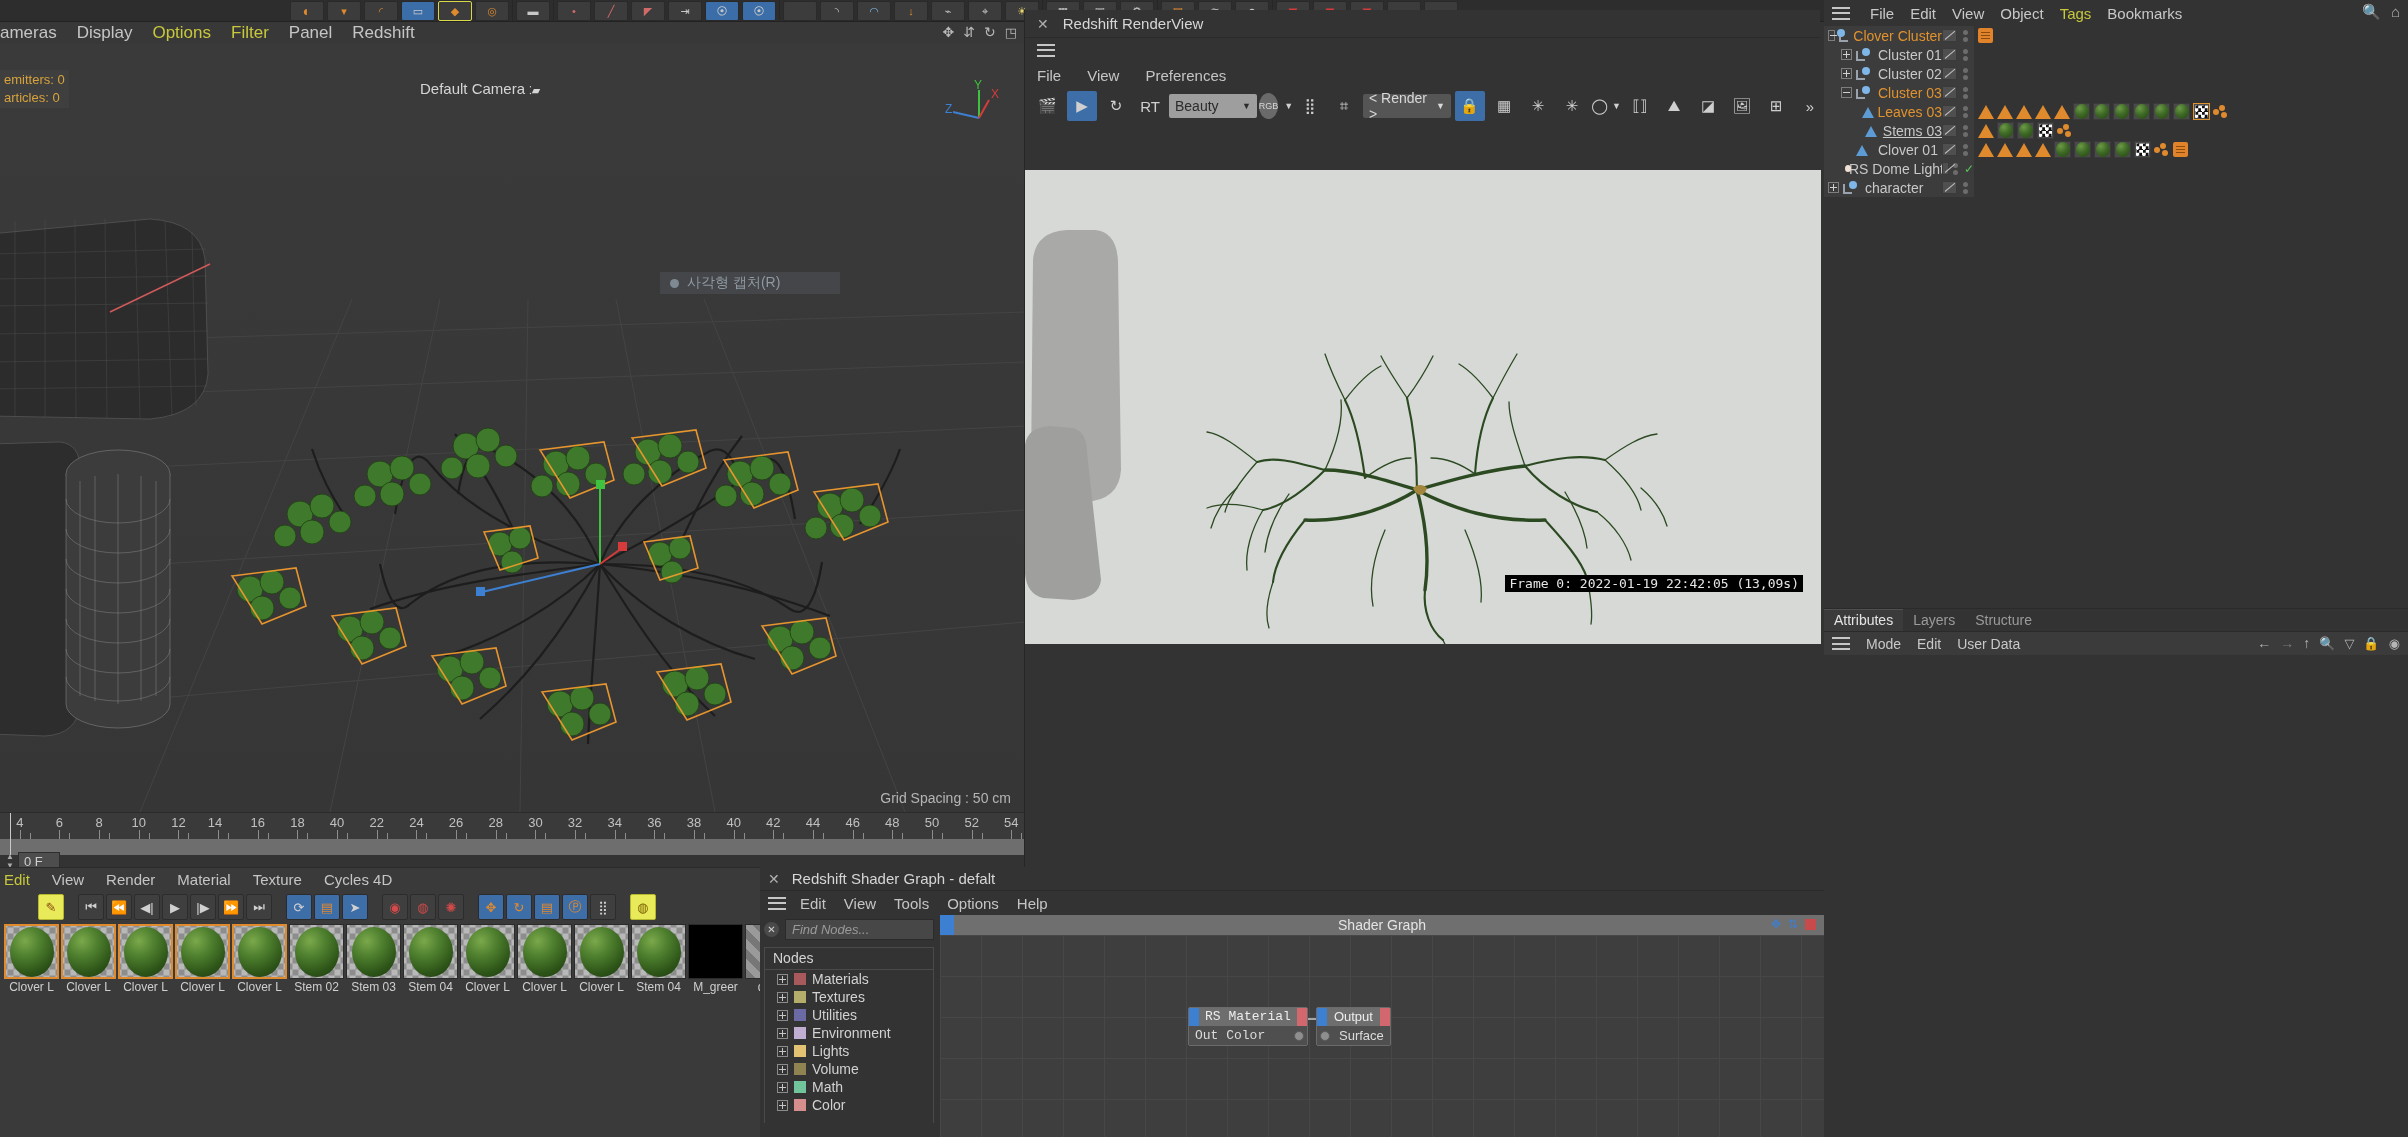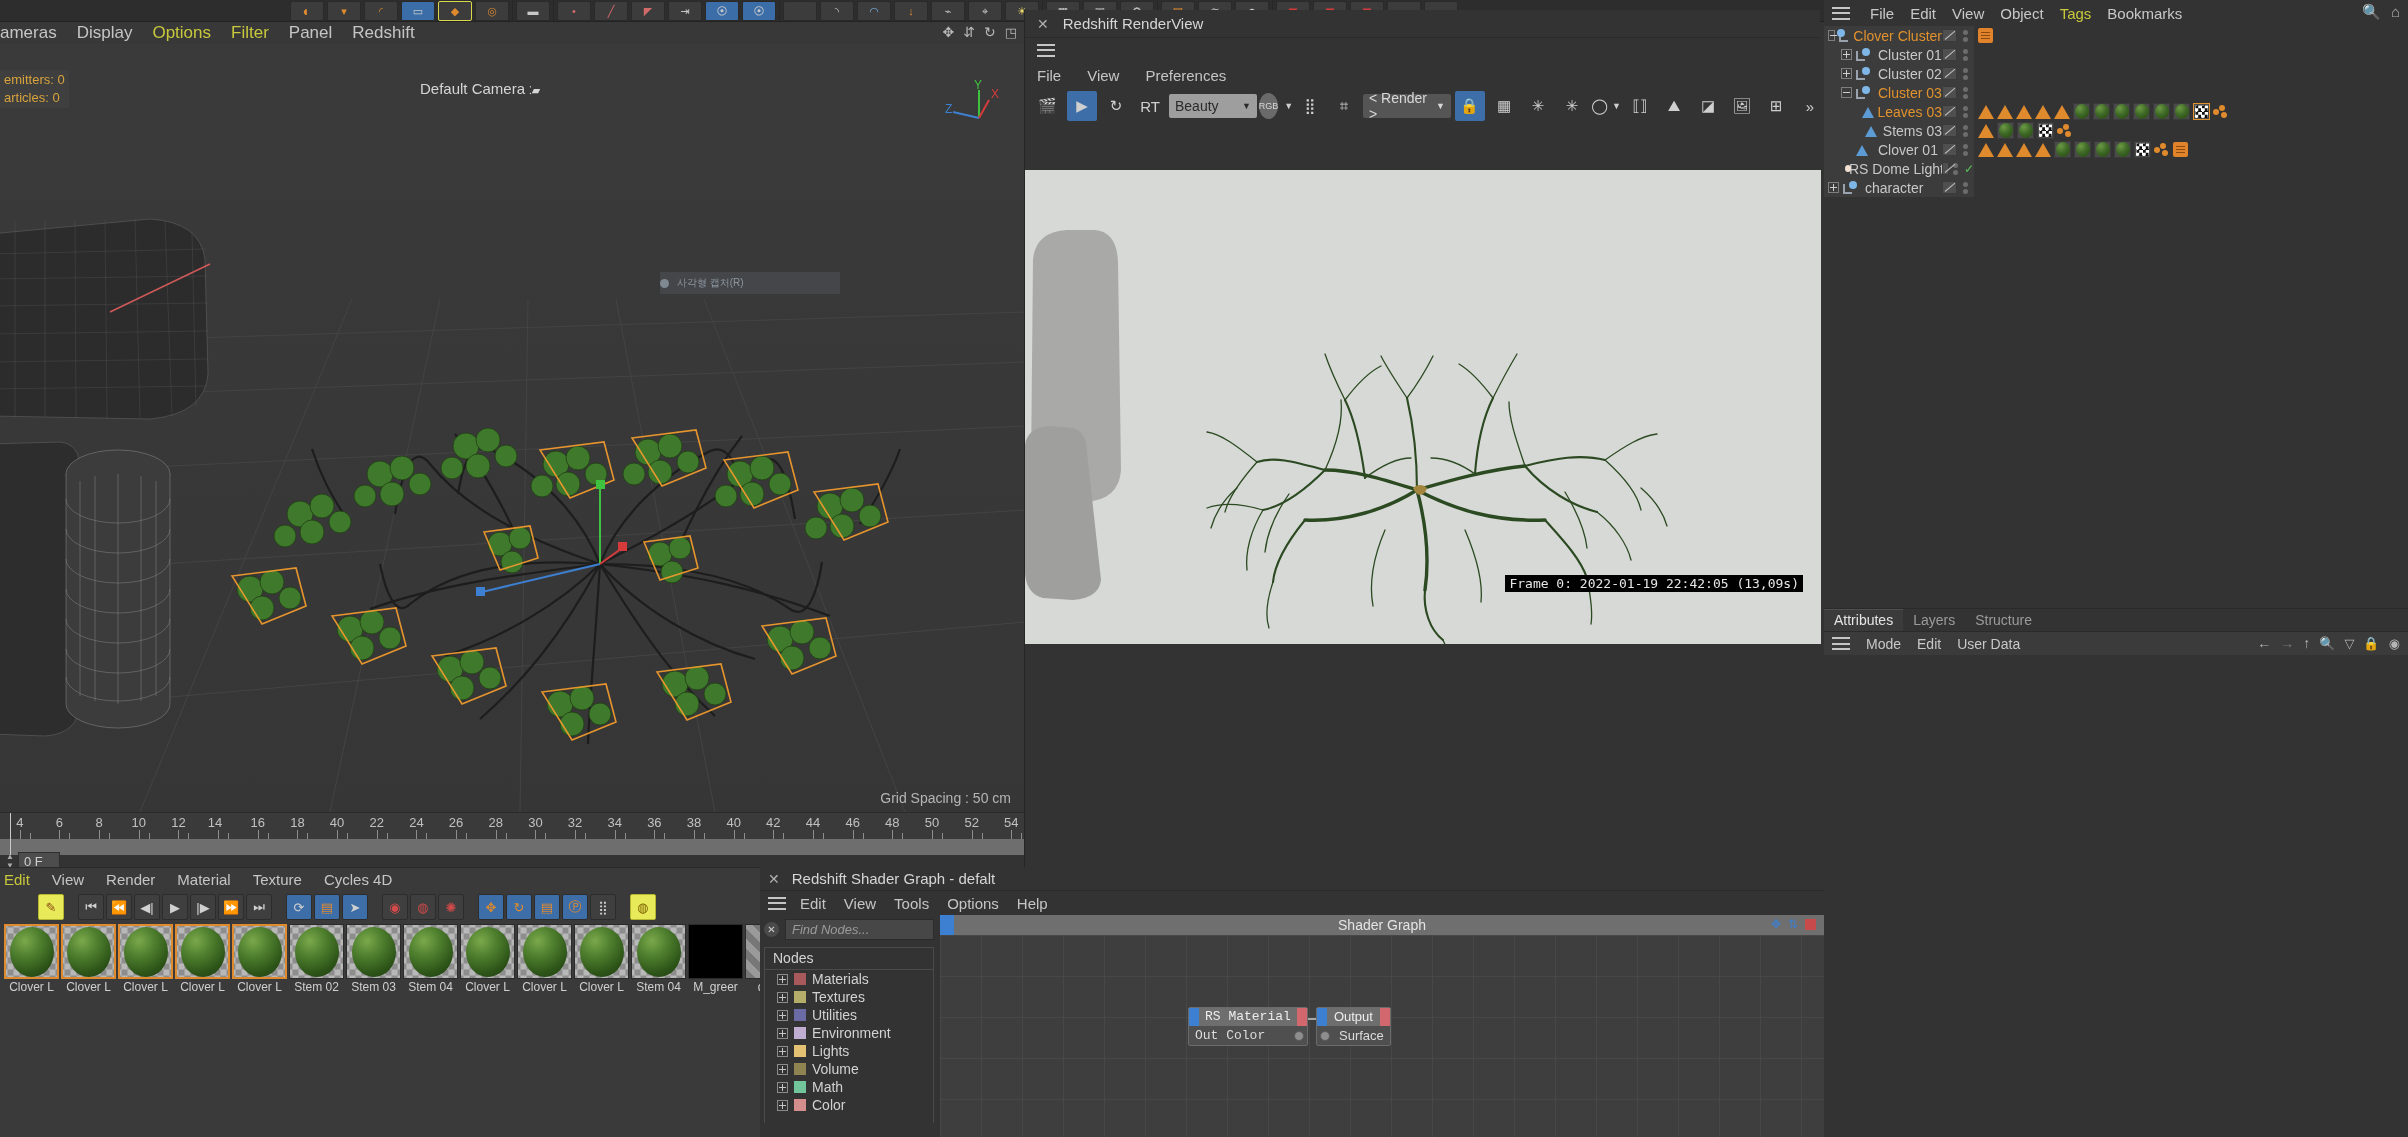--- a/index.html
+++ b/index.html
@@ -29,22 +29,22 @@
   #vp-nav { position:absolute; right:8px; top:2px; display:flex; gap:9px; align-items:center; }
   #vp-canvas { position:absolute; left:0; top:22px; width:1025px; height:768px;
       background:linear-gradient(#3a3a3a,#363636); overflow:hidden;}
   #vpstats { position:absolute; left:0; top:26px; font-size:13px; color:#d8a33c;
       background:#3f3f3f; padding:2px 4px; line-height:16px;}
   #vpstats div:last-child{ margin-top:2px; }
   #camlabel { position:absolute; left:420px; top:36px; font-size:15px; color:#d5d5d5; }
   #axisgizmo { position:absolute; right:22px; top:34px; width:60px; height:50px; }
   #gridspacing { position:absolute; right:14px; bottom:6px; font-size:14px; color:#b5b5b5; }
   #captureoverlay { position:absolute; left:660px; top:228px; width:180px; height:22px;
-      background:rgba(120,135,150,0.18); font-size:10px; color:#8f99a3; display:flex;
-      align-items:center; gap:8px; }
+      background:rgba(120,135,150,0.18); font-size:14px; color:#8f99a3; display:flex;
+      align-items:center; gap:8px; padding-left:10px; }
   #captureoverlay .cdot { width:9px;height:9px;border-radius:50%;background:#7e8992; }
 
   
   #timeline { position:absolute; left:0; top:812px; width:1745px; height:42px; background:#3a3a3a;
       border-top:1px solid #2b2b2b; }
   #tlticks { position:relative; width:100%; height:24px; }
   #tlticks .tn { position:absolute; top:2px; font-size:13px; color:#c0c0c0; transform:translateX(-50%); }
   #tlticks .tk { position:absolute; top:20px; width:1px; height:6px; background:#8d8d8d; }
   #tlticks .tkm { height:9px; top:17px; }
   #tlplay { position:absolute; left:0; top:26px; width:1745px; height:16px; background:#6e6e6e; }
@@ -1171,21 +1171,21 @@
               <span class="checkert"></span>
             </span>
             <span class="cloner">
               <i style="left:6px;top:0"></i>
               <i style="left:0px;top:4px"></i>
               <i style="left:8px;top:7px"></i>
             </span>
           </div>
         </div>
         <div class="orow">
-          <div class="tree" style="padding-left: 30px;">
+          <div class="tree" style="padding-left: 30px; text-decoration: underline;">
             <span style="display: inline-block; width: 14px;"></span>
             <span class="oicon ico-poly"></span>
             <span class="nm">Stems 03</span>
           </div>
           <div class="dots">
             <span class="editflag"></span>
             <span class="vis2">
               <i></i>
               <i></i>
             </span>

